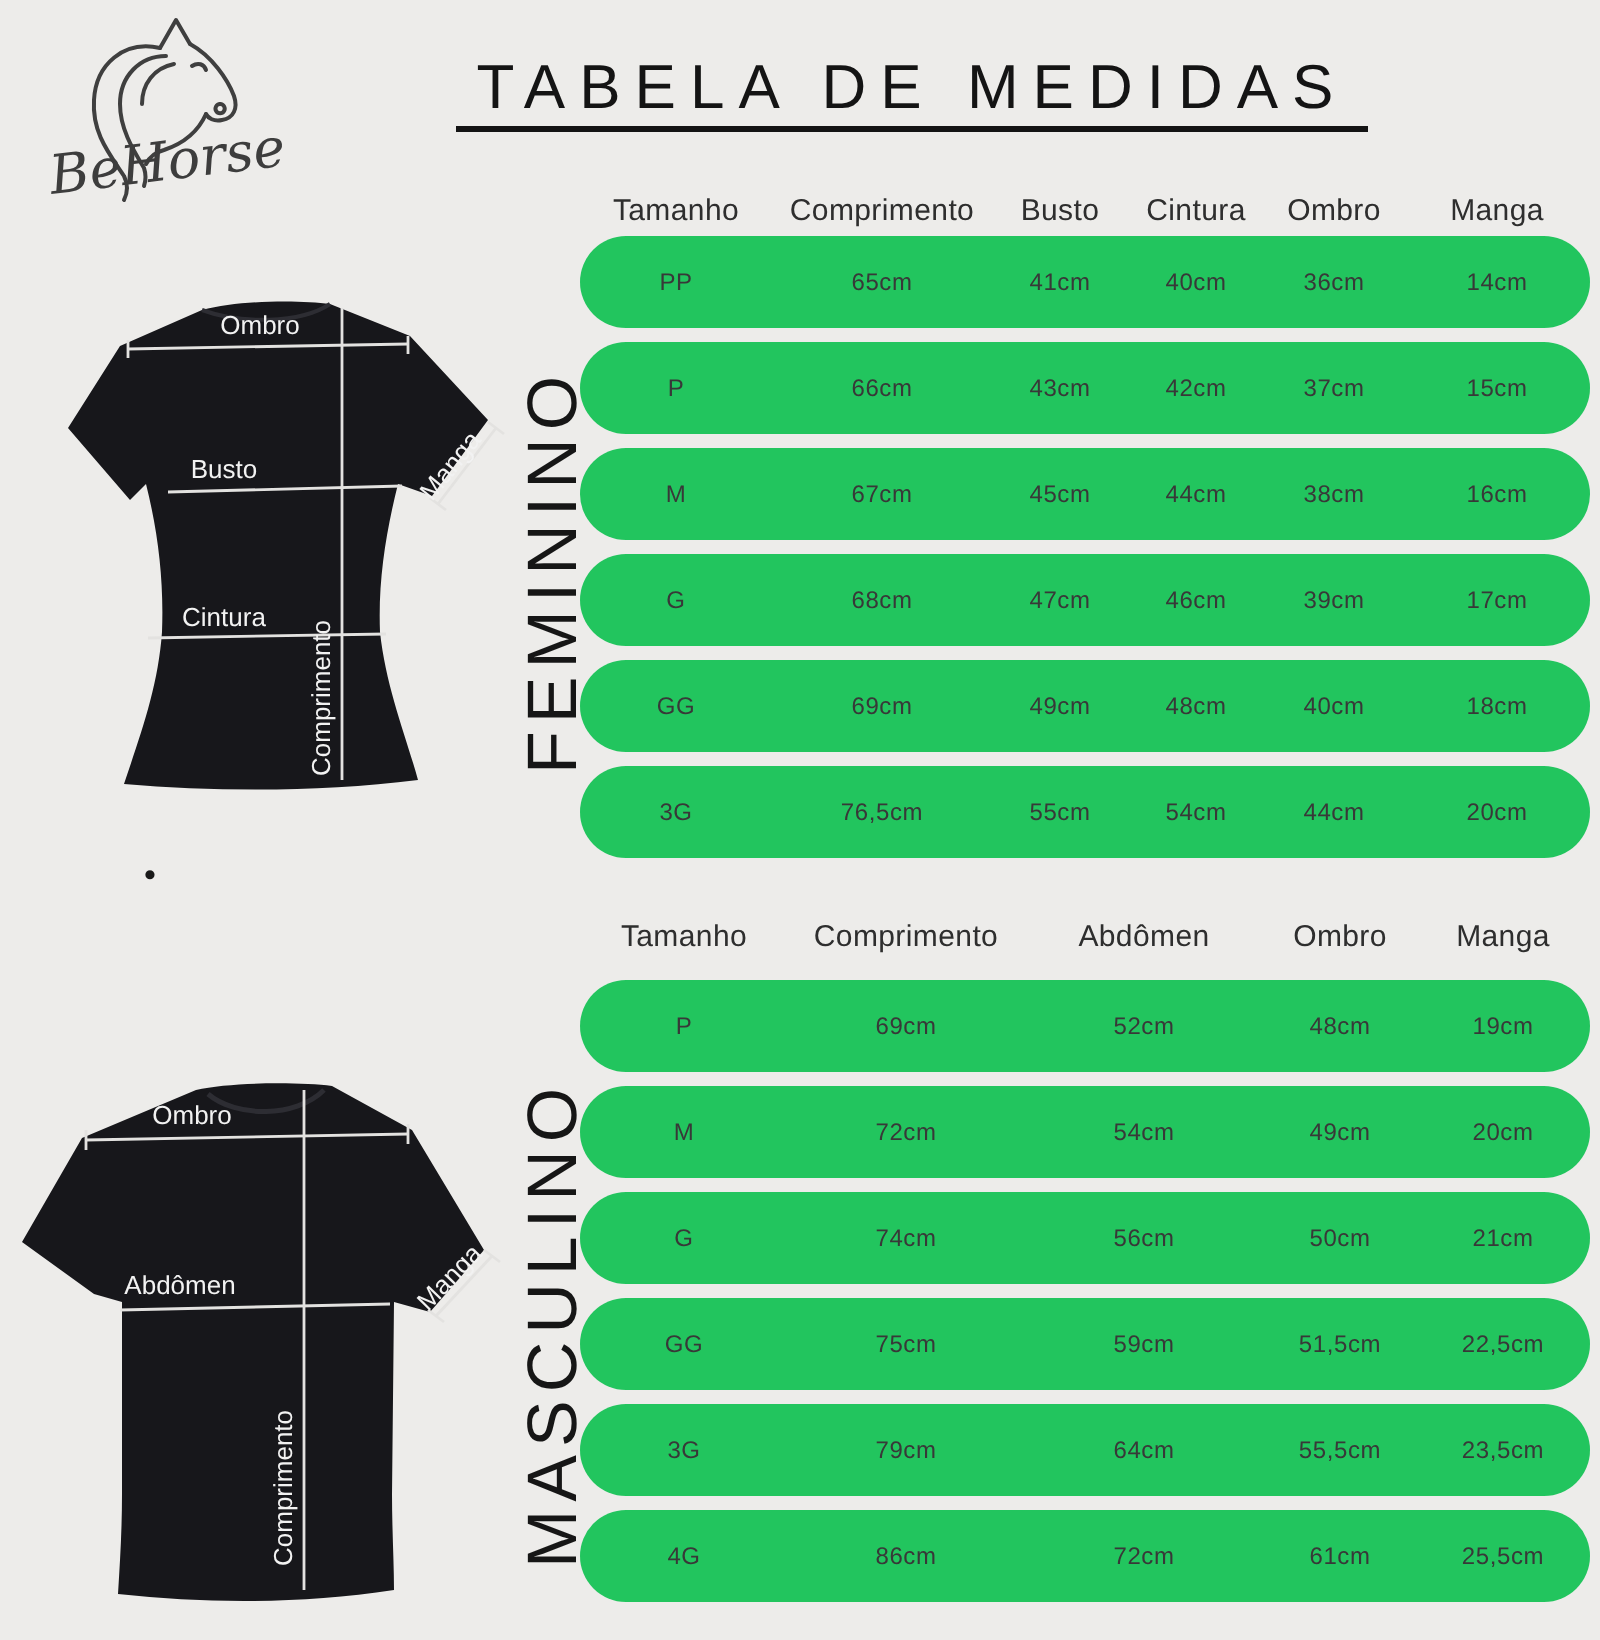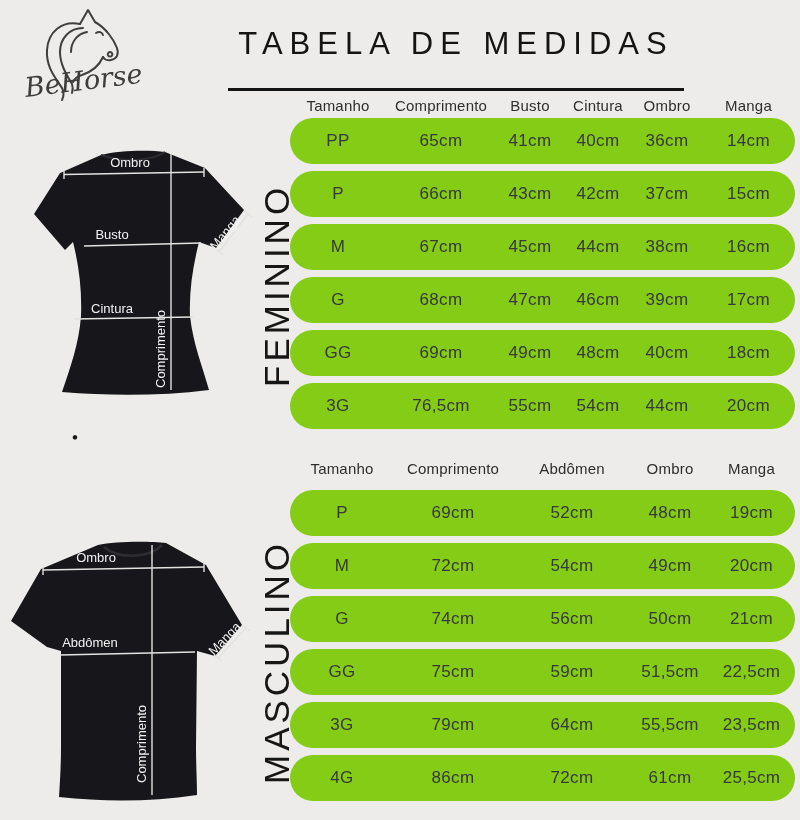--- a/index.html
+++ b/index.html
@@ -13,21 +13,21 @@
   }
   .abs { position:absolute; }
 
   
   .logo { left:20px; top:2px; width:122px; height:104px; }
   .title {
     left:228px; top:26px; width:456px;
     text-align:center;
     font-size:31px; letter-spacing:7px; font-weight:400;
     color:#141414;
-    padding-bottom:26px;
+    padding-bottom:1px;
     border-bottom:3px solid #141414;
     white-space:nowrap;
   }
 
   
   .vlabel {
     writing-mode:vertical-rl;
     transform:rotate(180deg);
     font-size:35px; letter-spacing:4px; font-weight:300;
     color:#161616;
@@ -45,22 +45,22 @@
   }
   .fem .trow { grid-template-columns:96px 110px 68px 68px 70px 93px; }
   .masc .trow { grid-template-columns:104px 118px 120px 76px 87px; }
   .thead {
     height:26px;
     font-size:15px; color:#2e2e2e; letter-spacing:0.2px;
   }
   .masc .thead { margin-bottom:9px; }
   .tdata {
     height:46px; margin-bottom:7px;
-    background:#84cc16; border-radius:23px;
-    font-size:17px; color:#383838; letter-spacing:0.3px;
+    background:#22c55e; border-radius:23px;
+    font-size:12px; color:#383838; letter-spacing:0.3px;
   }
 
   
   .note {
     left:72px; top:428px; width:560px;
     font-family:"Liberation Serif", serif;
     font-weight:700; font-size:17px; letter-spacing:0.2px;
     color:#191919;
     display:flex; gap:12px; align-items:baseline;
   }

